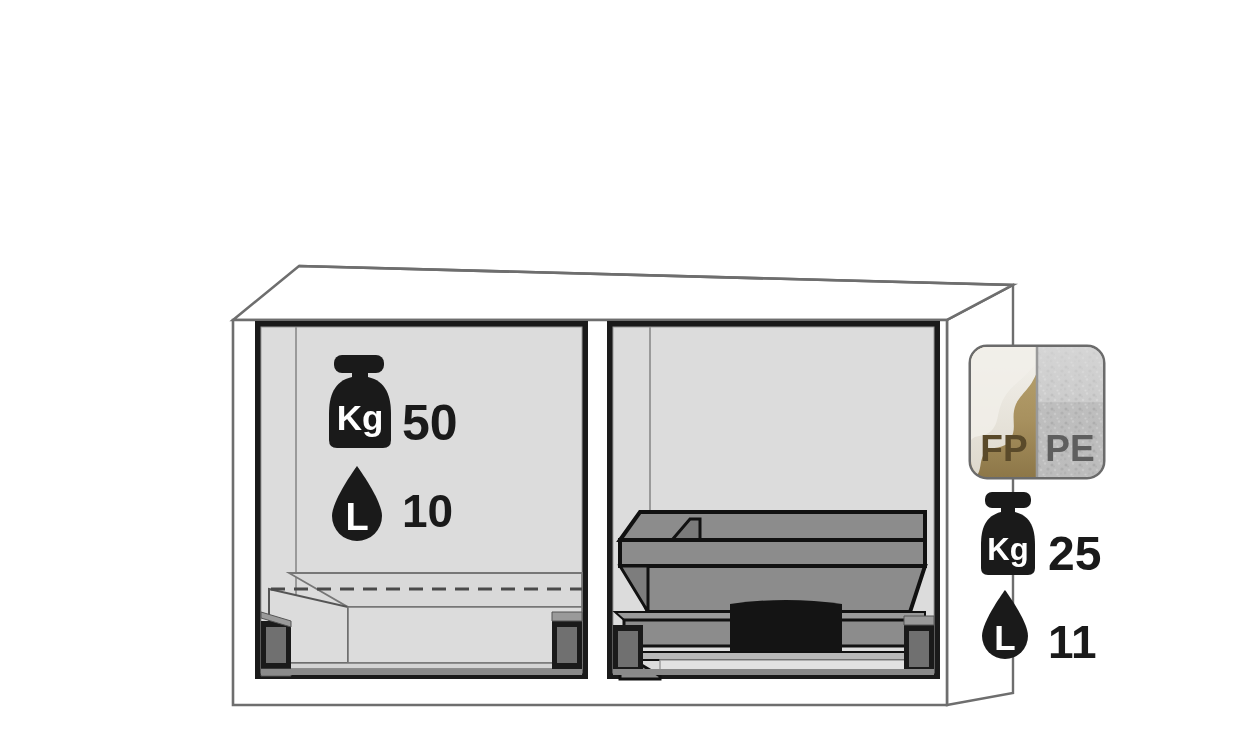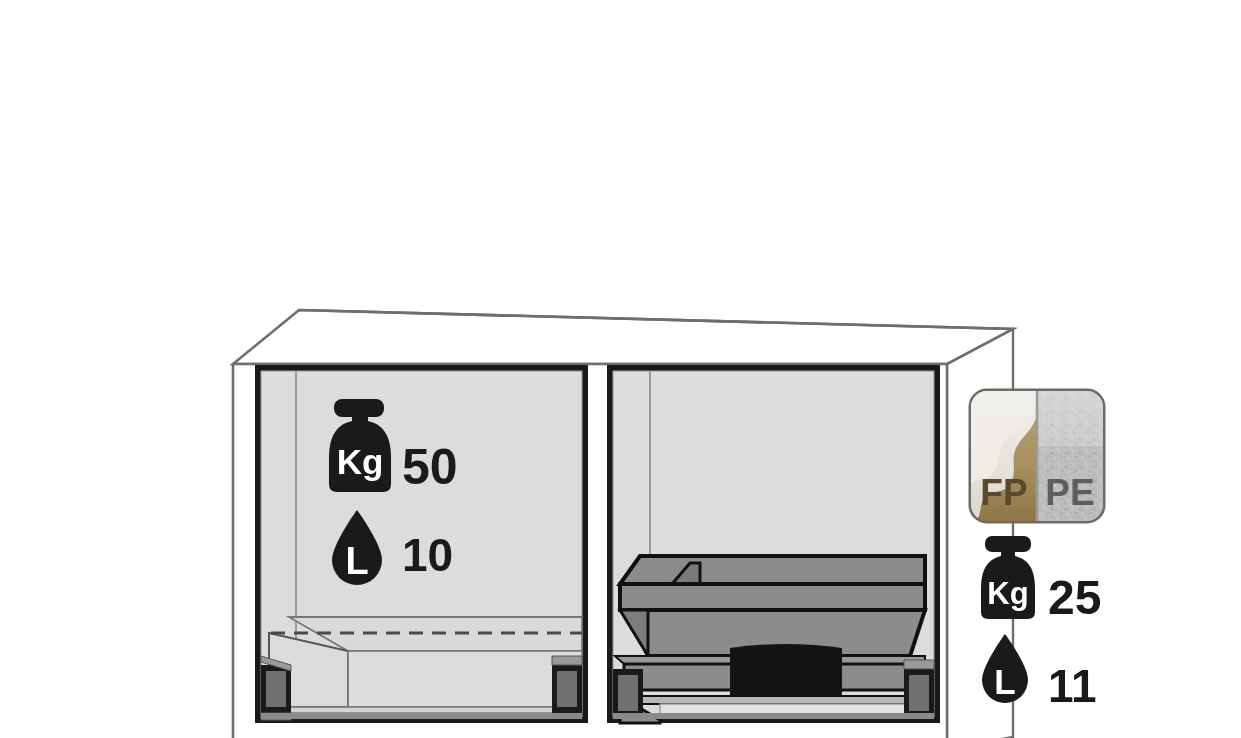--- a/index.html
+++ b/index.html
@@ -1,19 +1,19 @@
 <!DOCTYPE html>
 <html><head>
 <meta charset="utf-8">
 <title>Safety Cabinet Load Capacity Diagram</title>
 <style>
   html,body{margin:0;padding:0;background:#ffffff;}
   body{width:1241px;height:738px;position:relative;overflow:hidden;
        font-family:"Liberation Sans",sans-serif;}
-  #stage{position:absolute;left:0;top:0;width:1241px;height:584px;margin-top:44px;}
+  #stage{position:absolute;left:0;top:0;width:1241px;height:584px;}
   svg{display:block;}
   .num{font-family:"Liberation Sans",sans-serif;font-weight:bold;fill:#1a1a1a;}
   .iconletter{font-family:"Liberation Sans",sans-serif;font-weight:bold;fill:#ffffff;}
   .badgeletter{font-family:"Liberation Sans",sans-serif;font-weight:bold;}
 </style>
 </head>
 <body>
 
 <div id="stage">
 <svg width="1241" height="738" viewBox="0 0 1241 738" xmlns="http://www.w3.org/2000/svg">

